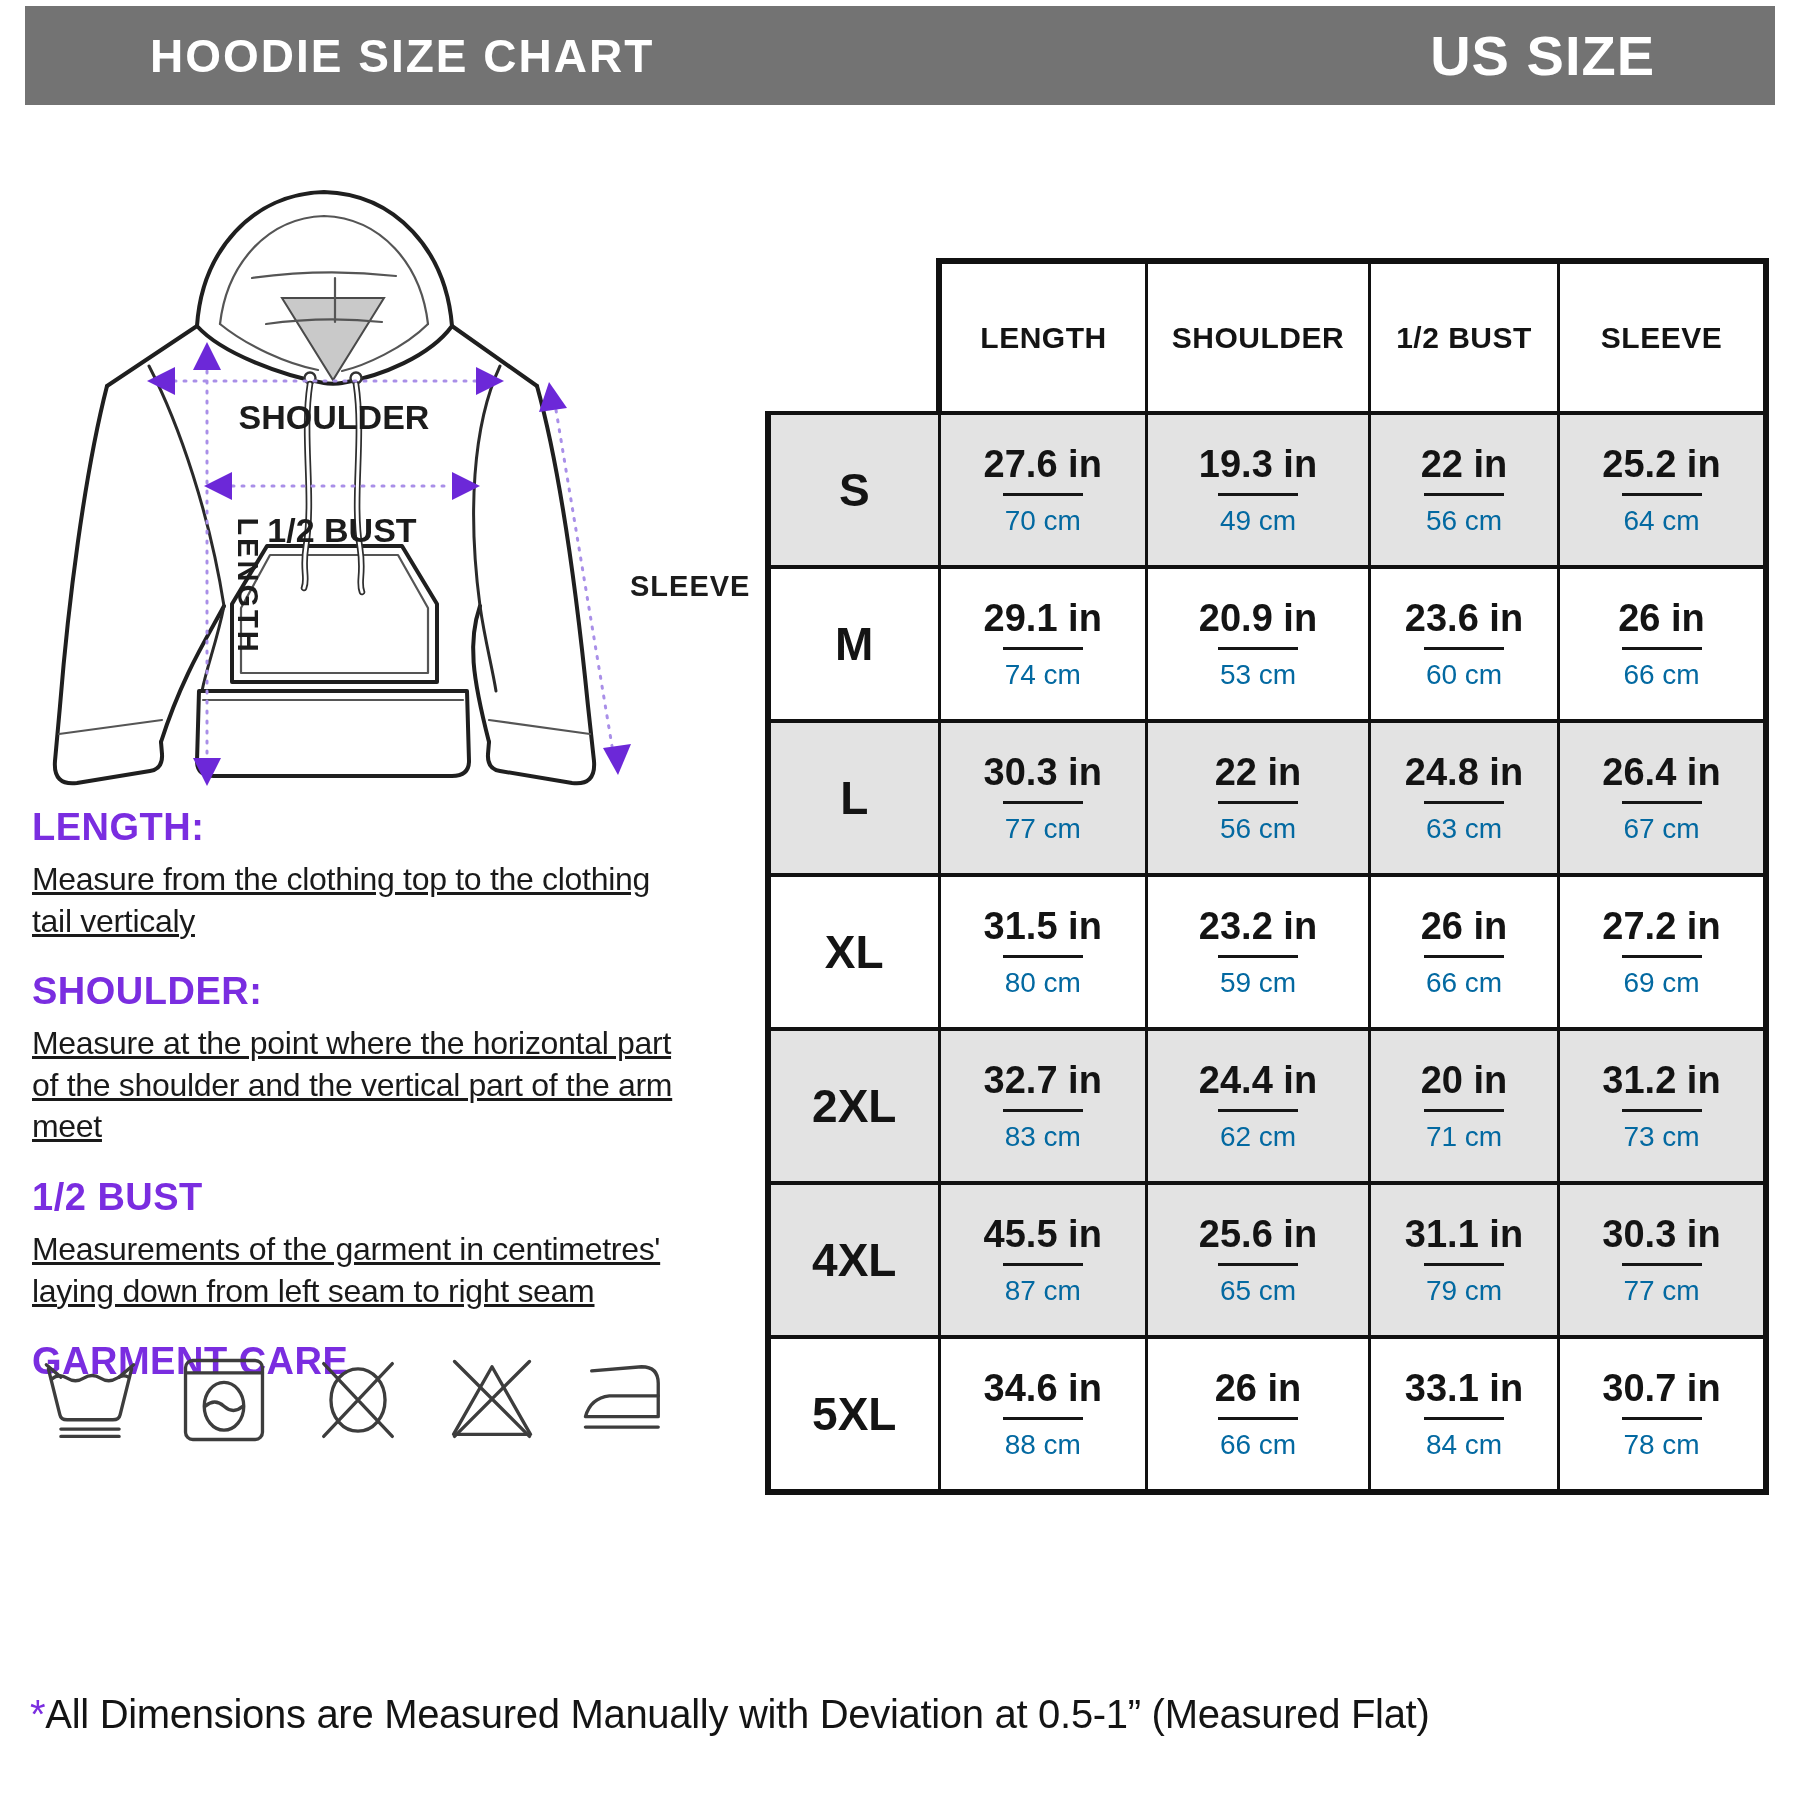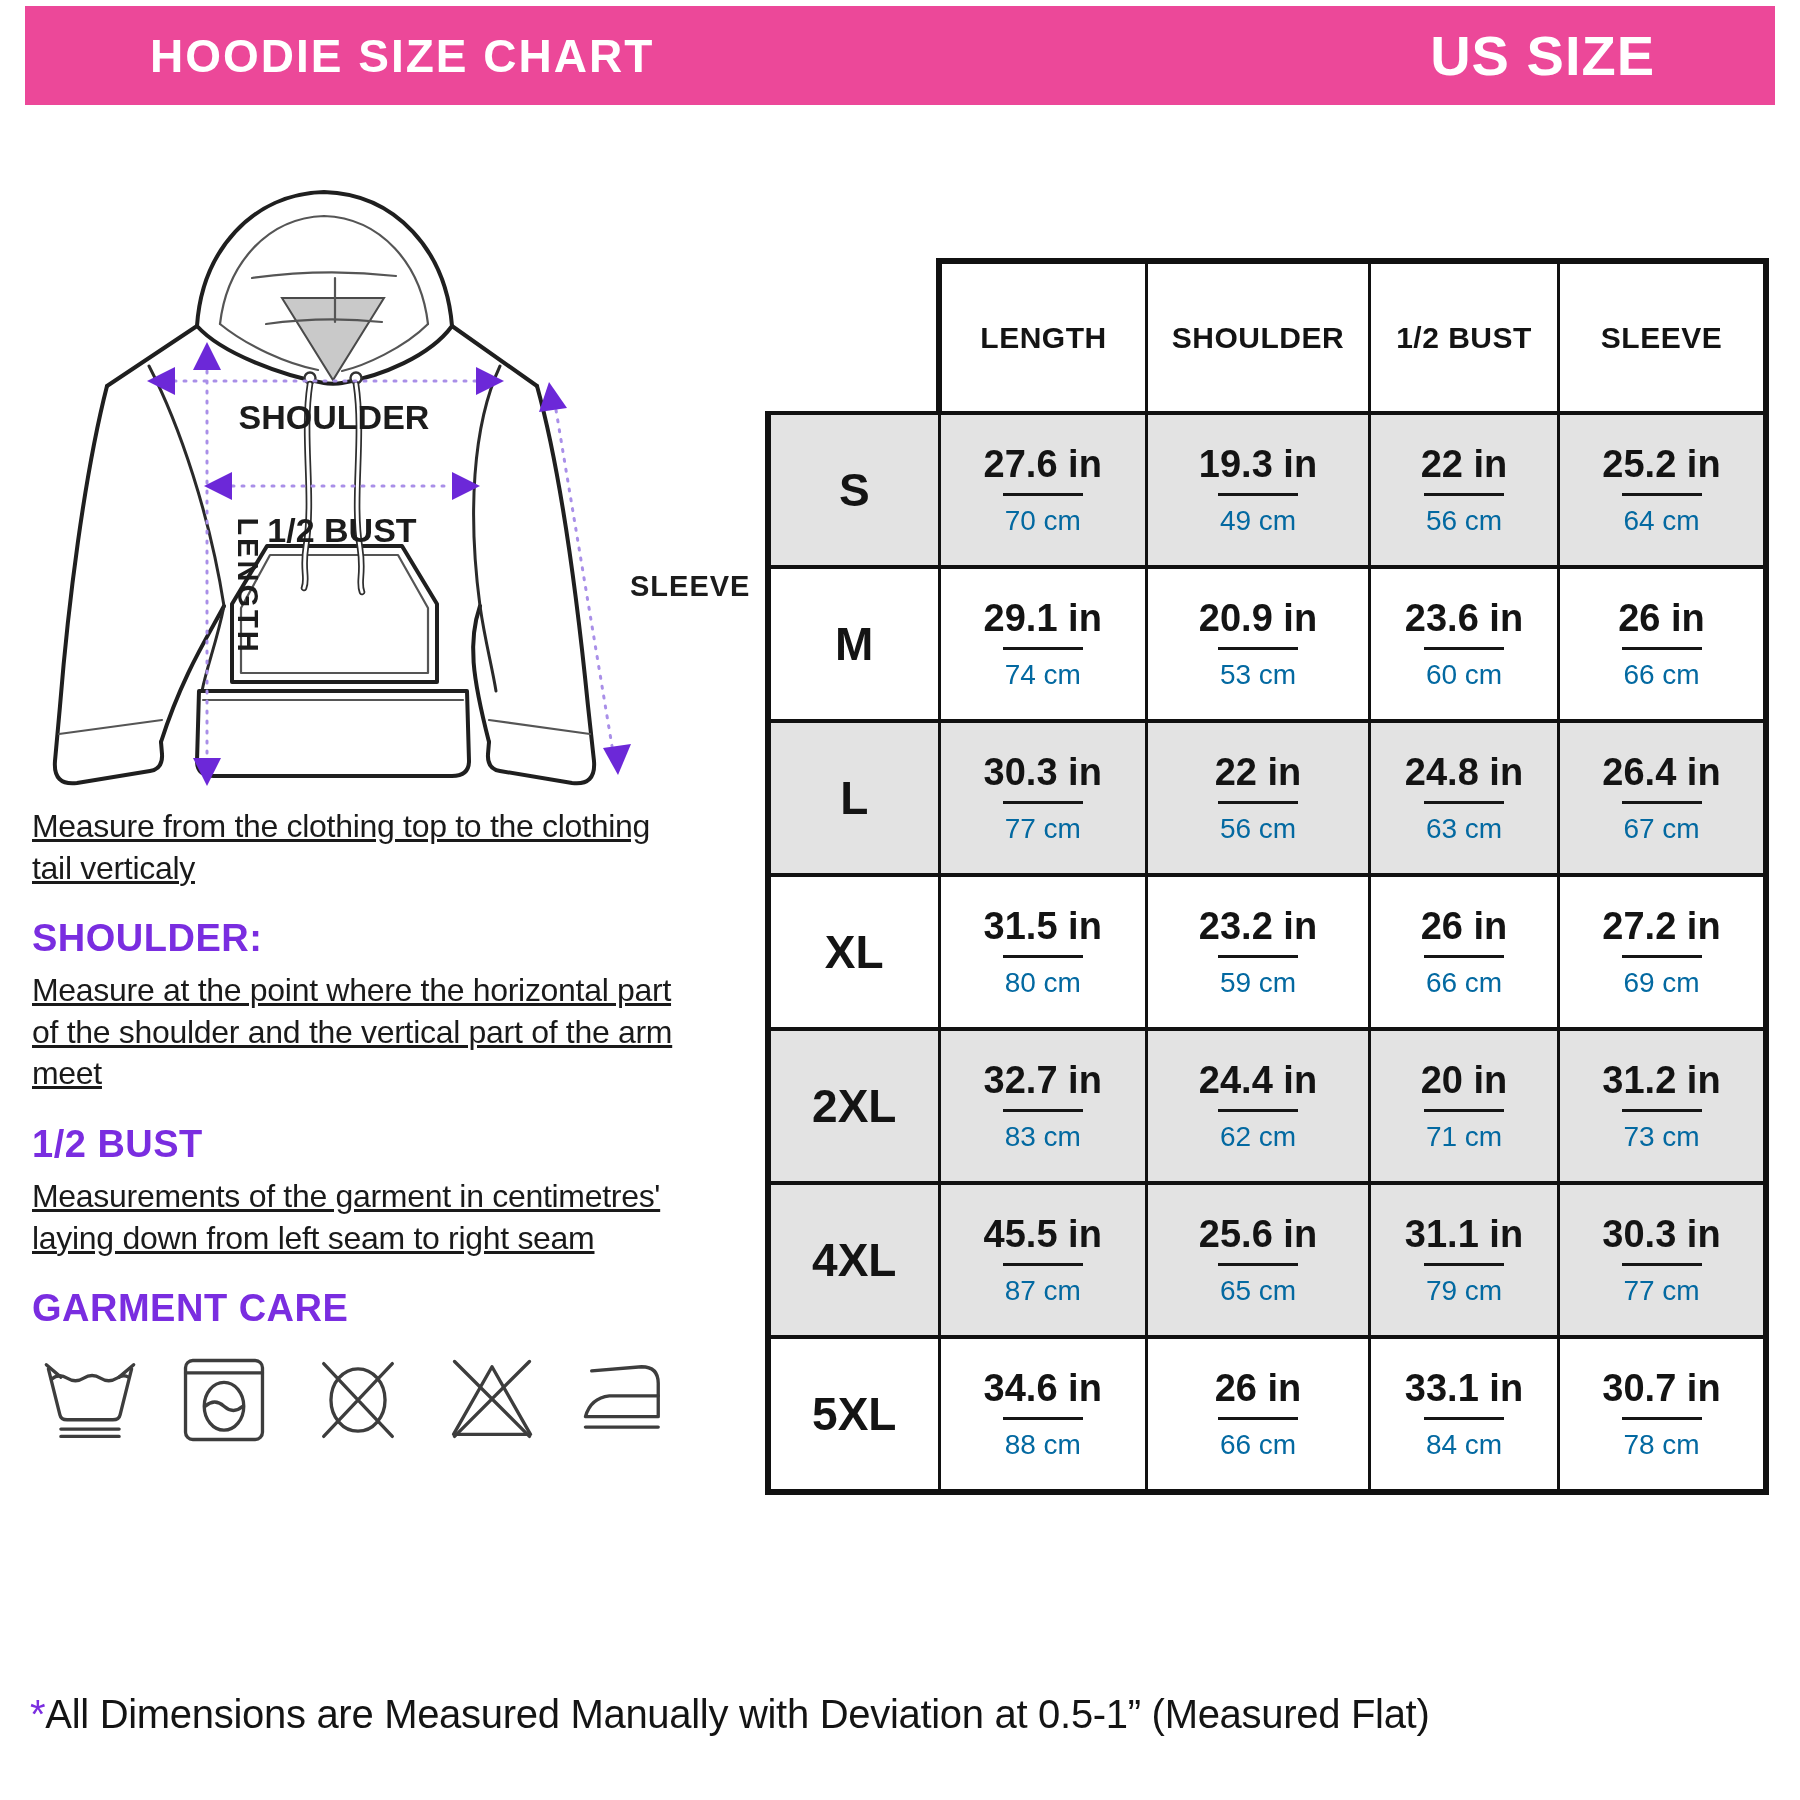--- a/index.html
+++ b/index.html
@@ -1,20 +1,20 @@
 <!DOCTYPE html>
 <html><head>
 <meta charset="utf-8">
 <style>
   html,body{margin:0;padding:0;background:#fff;}
   #canvas{position:relative;width:1800px;height:1800px;background:#ffffff;overflow:hidden;
           font-family:"Liberation Sans", sans-serif;color:#141414;}
 
   
-  .topbar{position:absolute;left:25px;right:25px;top:6px;height:99px;background:#ec4899;
+  .topbar{position:absolute;left:25px;right:25px;top:6px;height:99px;background:#737373;
           display:flex;align-items:center;justify-content:space-between;
           padding:0 120px 0 125px;box-sizing:border-box;color:#fff;}
   .topbar .title{font-size:46px;font-weight:bold;letter-spacing:2px;}
   .topbar .region{font-size:56px;font-weight:bold;letter-spacing:1px;}
 
   
   .diagram{position:absolute;left:52px;top:186px;width:710px;height:640px;}
 
   
   .size-table{position:absolute;left:765px;top:258px;border-collapse:collapse;table-layout:fixed;}
@@ -309,20 +309,21 @@
           <td class="val-cell last">
             <div class="in">30.7 in</div>
             <div class="bar"></div>
             <div class="cm">78 cm</div>
           </td>
         </tr>
       </tbody>
   </table>
 
   <div class="descriptions">
+    <div class="desc-heading">LENGTH:</div>
     <div class="desc-text">Measure from the clothing top to the clothing tail verticaly</div>
     <div class="desc-heading">SHOULDER:</div>
     <div class="desc-text">Measure at the point where the horizontal part of the shoulder and the vertical part of the arm meet</div>
     <div class="desc-heading">1/2 BUST</div>
     <div class="desc-text">Measurements of the garment in centimetres' laying down from left seam to right seam</div>
     <div class="desc-heading">GARMENT CARE</div>
   </div>
 
   <div class="care-icons">
     <svg width="104" height="96" viewBox="0 0 100 92">

